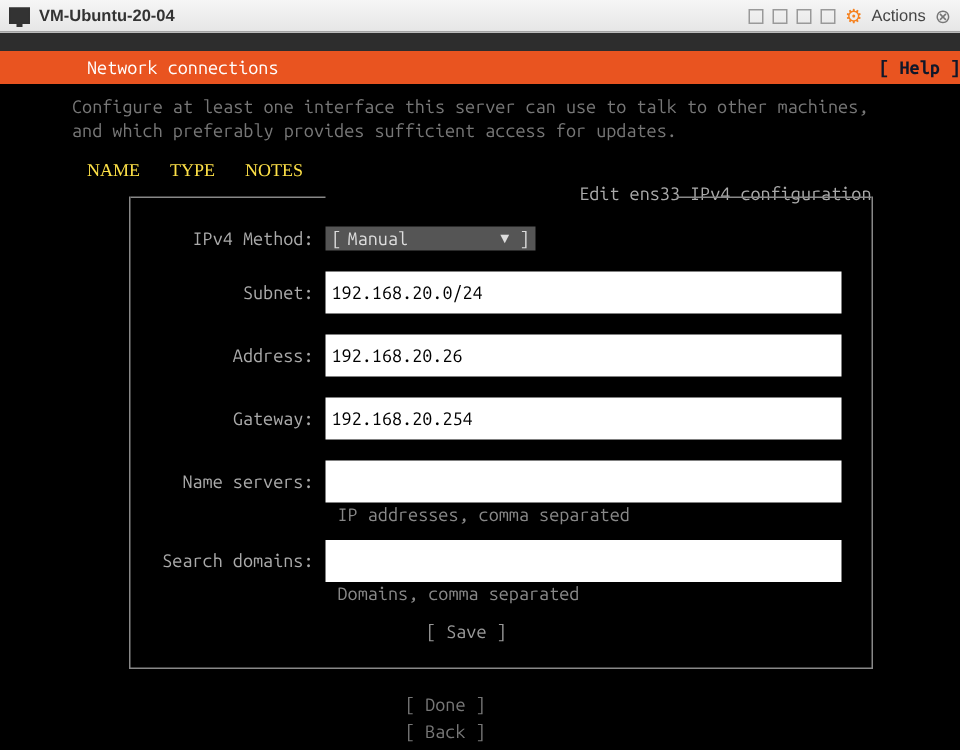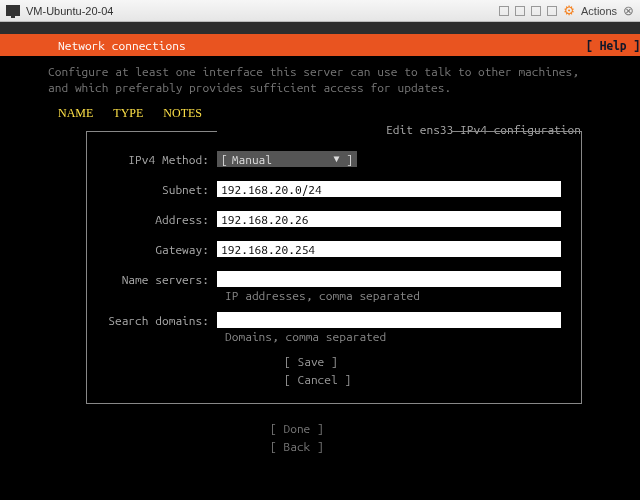--- a/index.html
+++ b/index.html
@@ -32,21 +32,21 @@
     background: #333;
     position: relative;
   }
   .vm-titlebar .monitor-icon::after {
     content: "";
     position: absolute;
     bottom: -3px; left: 4px;
     width: 4px; height: 2px;
     background: #333;
   }
-  .vm-titlebar .title { flex: 1; font-weight: normal; }
+  .vm-titlebar .title { flex: 1; font-weight: bold; }
   .vm-titlebar .right-icons { display: flex; align-items: center; gap: 6px; }
   .vm-titlebar .sq {
     width: 10px; height: 10px; border: 1px solid #999;
   }
   .vm-titlebar .gear {
     color: #f58220; font-size: 13px; line-height: 1;
   }
   .vm-titlebar .actions-label { color: #444; }
   .vm-titlebar .close-x { color: #777; font-size: 13px; }
 
@@ -136,21 +136,21 @@
     align-items: center;
     position: relative;
   }
   .dropdown .bracket { color: #ddd; }
   .dropdown .inner { flex: 1; padding-left: 4px; }
   .dropdown .caret { font-size: 10px; }
 
   .text-input {
     background: #fff;
     color: #000;
-    height: 16px;
+    height: 28px;
     width: 100%;
     border: none;
     font-family: inherit;
     font-size: 12px;
     padding: 0 4px;
     outline: none;
   }
   .hint {
     color: #888;
     padding-left: 118px;
@@ -251,21 +251,20 @@
     <div class="hint">IP addresses, comma separated</div>
 
     <div class="field-row tight">
       <span class="label">Search domains:</span>
       <span class="val"><input class="text-input" value="" style=""></span>
     </div>
     <div class="hint">Domains, comma separated</div>
 
     <div class="btn-stack">
       <div><span class="btn-line">[ Save     ]</span></div>
-      <div><span class="btn-line">[ Cancel   ]</span></div>
     </div>
   </div>
 
   <div class="footer-btns">
     <div><span class="btn-line">[ Done     ]</span></div>
     <div><span class="btn-line">[ Back     ]</span></div>
   </div>
 
   <div class="corner-grip">⣿</div>
 </div>

